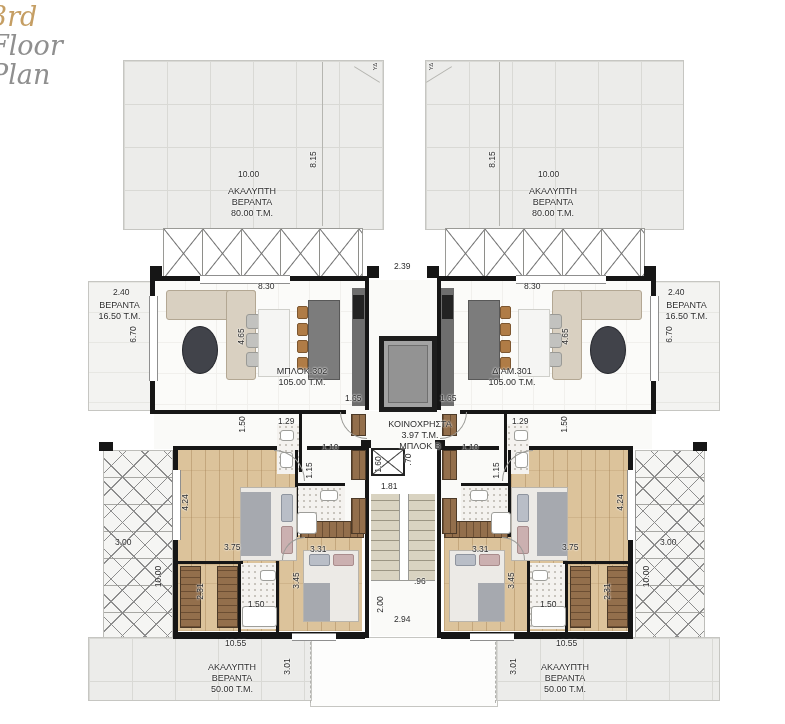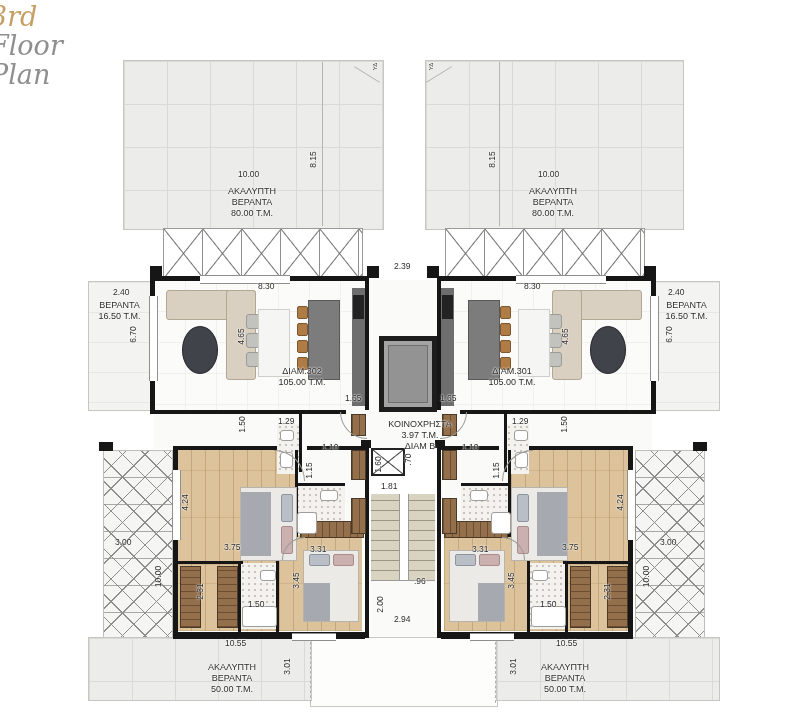--- a/index.html
+++ b/index.html
@@ -301,31 +301,31 @@
   </div>
   <div class="abs rlabel" style="left:88px;top:300px;width:63px">
     <div>ΒΕΡΑΝΤΑ</div>
     <div>16.50 Τ.Μ.</div>
   </div>
   <div class="abs rlabel" style="left:655px;top:300px;width:63px">
     <div>ΒΕΡΑΝΤΑ</div>
     <div>16.50 Τ.Μ.</div>
   </div>
   <div class="abs rlabel" style="left:252px;top:366px;width:100px">
-    <div>ΔΙΑΜ.302</div>
+    <div>ΜΠΛΟΚ.302</div>
     <div>105.00 Τ.Μ.</div>
   </div>
   <div class="abs rlabel" style="left:462px;top:366px;width:100px">
     <div>ΔΙΑΜ.301</div>
     <div>105.00 Τ.Μ.</div>
   </div>
   <div class="abs rlabel" style="left:368px;top:419px;width:104px">
     <div>ΚΟΙΝΟΧΡΗΣΤΑ</div>
     <div>3.97 Τ.Μ.</div>
-    <div>ΔΙΑΜ Β</div>
+    <div>ΜΠΛΟΚ Β</div>
   </div>
   <div class="abs rlabel" style="left:172px;top:662px;width:120px">
     <div>ΑΚΑΛΥΠΤΗ</div>
     <div>ΒΕΡΑΝΤΑ</div>
     <div>50.00 Τ.Μ.</div>
   </div>
   <div class="abs rlabel" style="left:505px;top:662px;width:120px">
     <div>ΑΚΑΛΥΠΤΗ</div>
     <div>ΒΕΡΑΝΤΑ</div>
     <div>50.00 Τ.Μ.</div>

